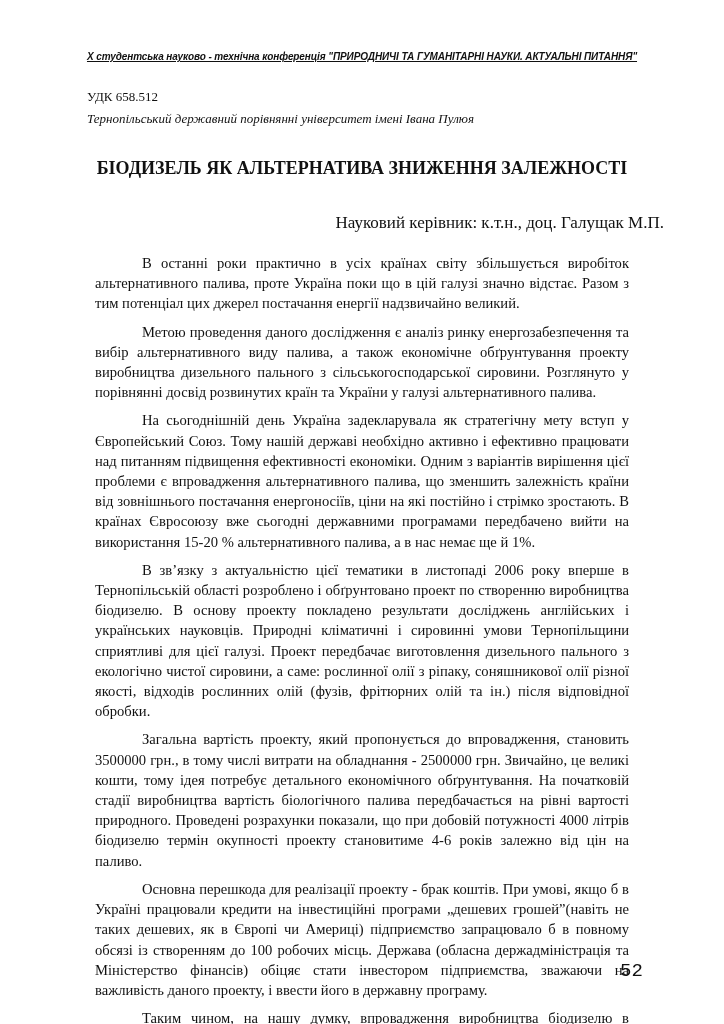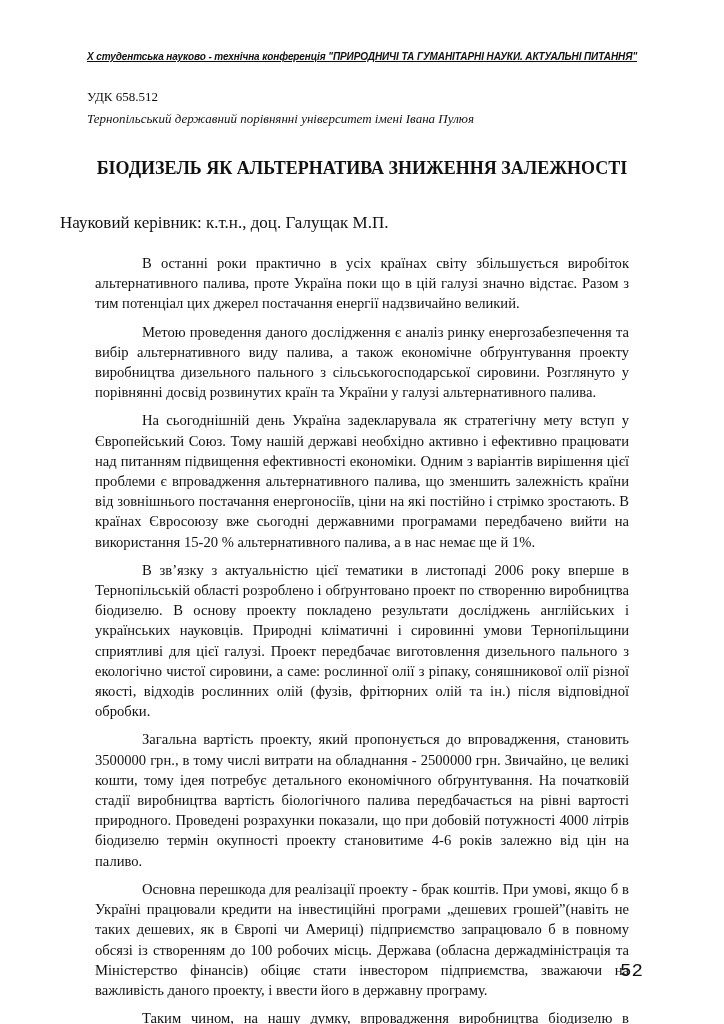--- a/index.html
+++ b/index.html
@@ -9,21 +9,21 @@
     font-family: "Liberation Sans", sans-serif; font-size: 10px; font-style: italic; font-weight: bold;
     text-decoration: underline; letter-spacing: -0.1px;
   }
   .meta { position: absolute; left: 87px; top: 86px; font-family: "Liberation Serif", serif; font-size: 13px; line-height: 22px; }
   .meta .aff { font-style: italic; }
   .title {
     position: absolute; top: 158px; left: 60px; width: 604px; text-align: center;
     font-family: "Liberation Serif", serif; font-weight: bold; font-size: 18px; line-height: 21px;
   }
   .supervisor {
-    position: absolute; top: 213px; left: 60px; width: 604px; text-align: left;
+    position: absolute; top: 213px; left: 60px; width: 604px; text-align: right;
     font-family: "Liberation Serif", serif; font-size: 17px;
   }
   .body {
     position: absolute; top: 245px; left: 87px; width: 550px;
     font-family: "Liberation Serif", serif; font-size: 14.6px; line-height: 20.2px;
     text-align: justify;
   }
   .body p { margin: 8px; text-indent: 47px; }
   .page-num { position: absolute; top: 960px; left: 620px; font-family: Liberation Mono, monospace; font-size: 19px; }
 </style>

